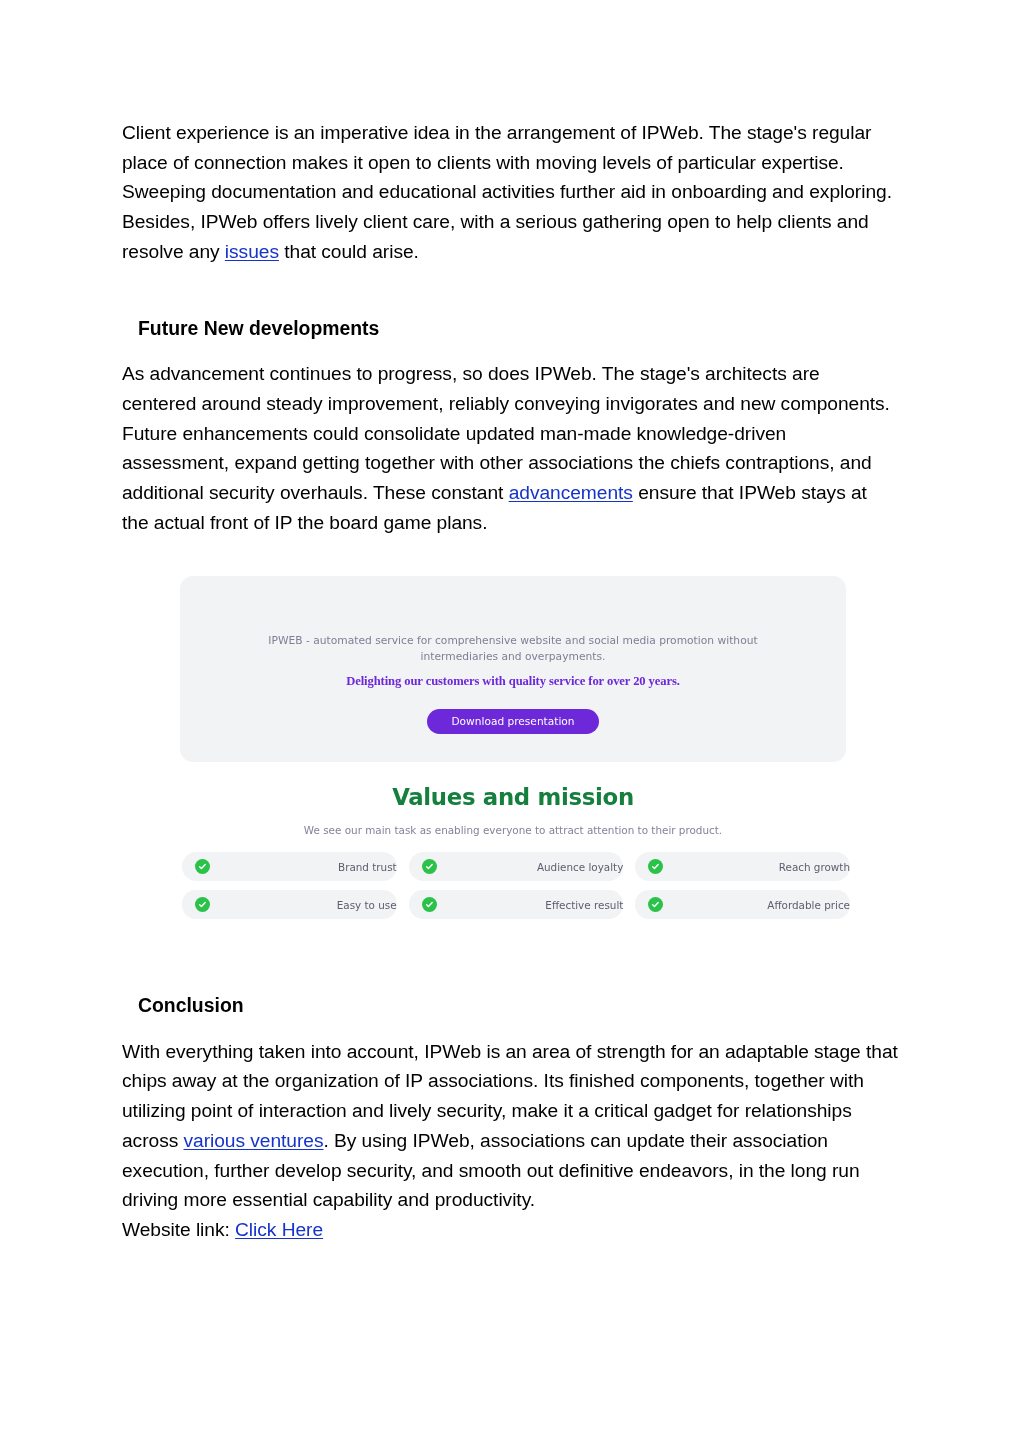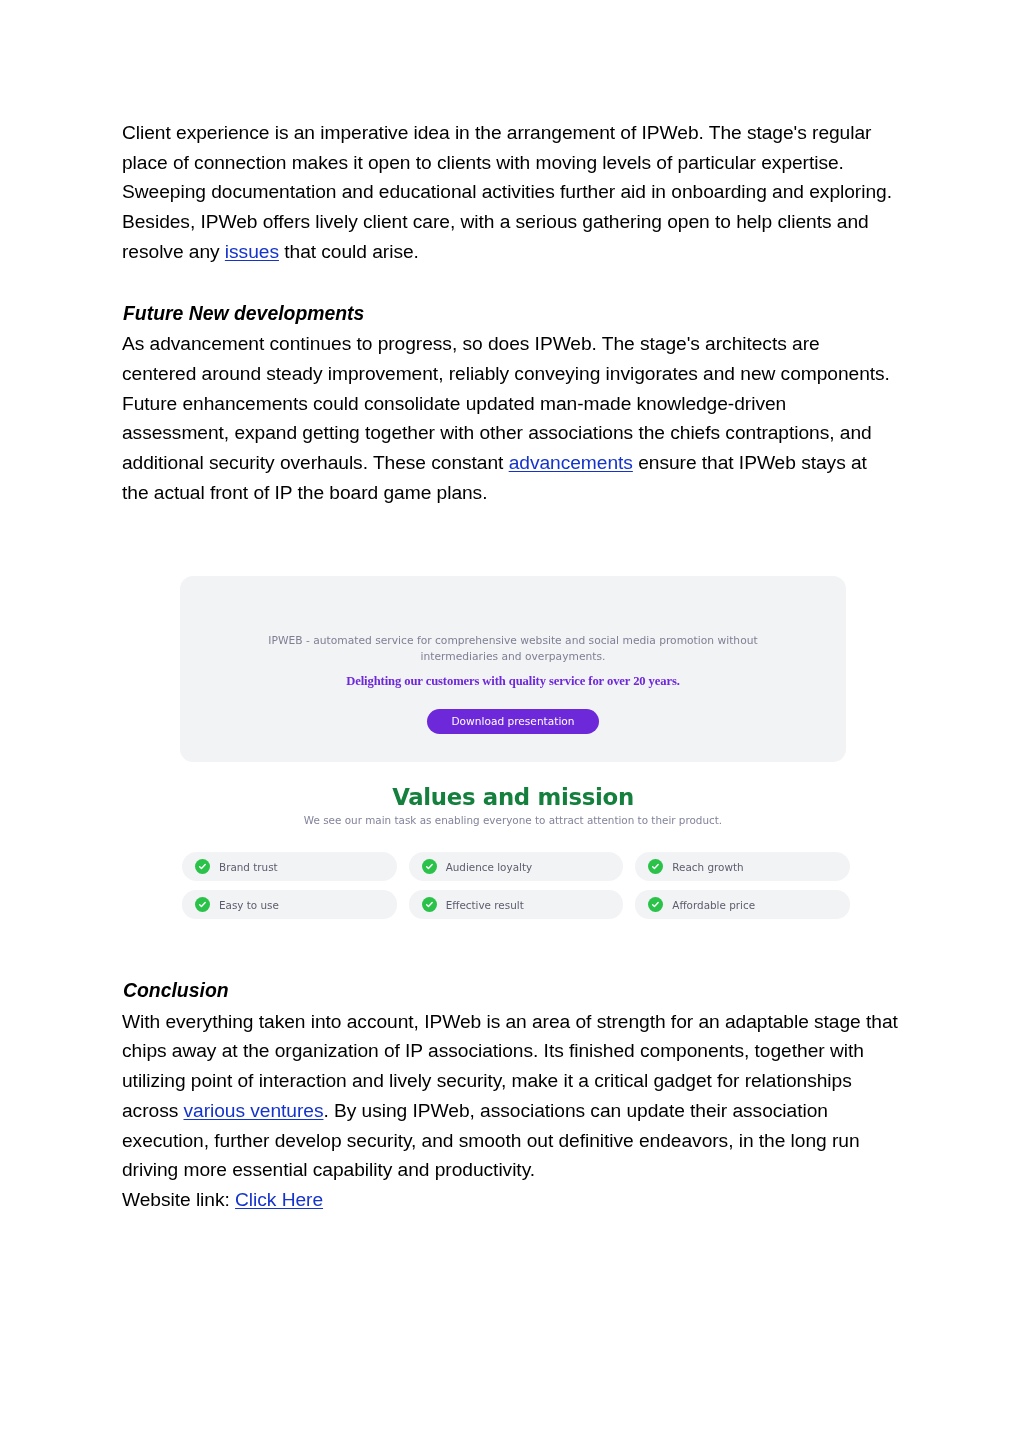--- a/index.html
+++ b/index.html
@@ -35,27 +35,26 @@
   p.body-text {
     margin: 0;
     font-family: "Liberation Sans", sans-serif;
     font-size: 19.2px;
     line-height: 29.7px;
     color: #000000;
     letter-spacing: -0.05px;
   }
 
   h2.section-heading {
-    margin: 1px;
+    margin: 16px;
     font-family: "Liberation Sans", sans-serif;
     font-size: 19.4px;
     line-height: 29.7px;
     font-weight: bold;
     color: #000000;
-    font-style: italic;
   }
 
   a.doc-link {
     color: #1433cc;
     text-decoration: underline;
     text-underline-offset: 1.5px;
   }
 
   .gap-lg { height: 31px; }
 
@@ -139,21 +138,21 @@
 
   .values-title {
     font-family: "DejaVu Sans", sans-serif;
     font-size: 22.8px;
     font-weight: bold;
     color: #15803d;
     letter-spacing: -0.3px;
   }
 
   .values-sub {
-    margin-top: 4px;
+    margin-top: 14px;
     font-family: "DejaVu Sans", sans-serif;
     font-size: 10.4px;
     color: #82839a;
   }
 
   .chips {
     position: absolute;
     left: 2px;
     top: 276px;
     width: 668px;
@@ -167,20 +166,21 @@
 
   .chip {
     flex: 1 1 0;
     height: 29px;
     background: #f2f3f5;
     border-radius: 15px;
     display: flex;
     align-items: center;
     padding-left: 13px;
     box-sizing: border-box;
+    justify-content: space-between;
   }
 
   .chip-row.row-2 .chip {
     border-radius: 14px;
   }
 
   .check-icon {
     width: 15px;
     height: 15px;
     flex: 0 0 15px;

